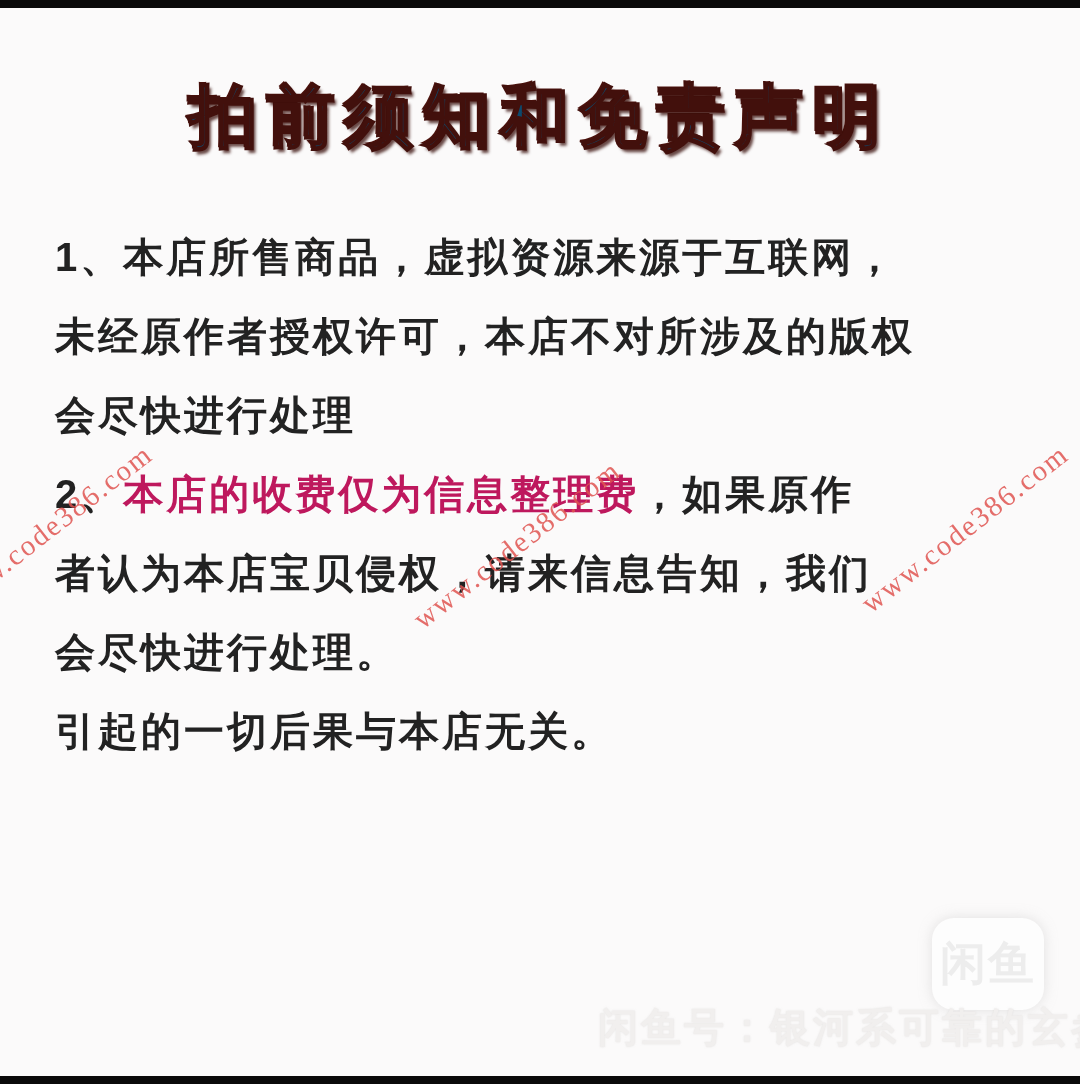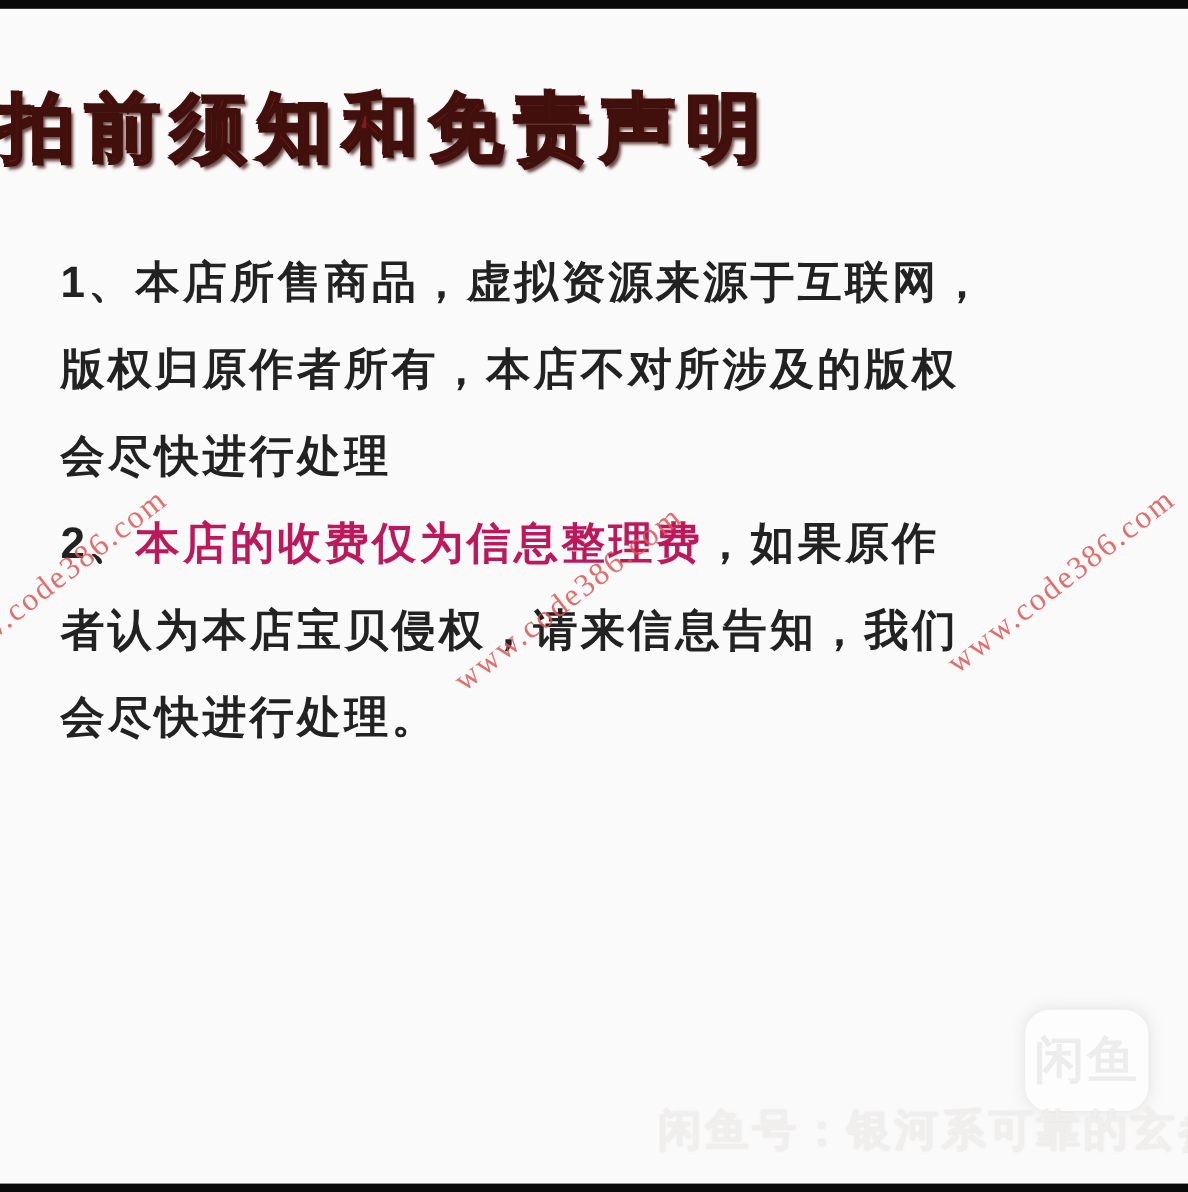--- a/index.html
+++ b/index.html
@@ -13,24 +13,25 @@
   .bar {
     position: absolute; left: 0; width: 1080px; height: 8px;
     background: #0a0a0a;
   }
   .bar.top { top: 0; }
   .bar.bottom { bottom: 0; }
 
   .title {
     position: absolute;
     top: 72px; left: 0; width: 1080px;
+    text-align: center;
     font-size: 68px;
     font-weight: 900;
     letter-spacing: 10px;
-    color: #7f1d1d;
+    color: #0c4a6e;
     -webkit-text-stroke: 2.5px #42100c;
     text-shadow: 3px 4px 3px rgba(55,12,8,0.75), -2px -2px 0 #4a120d;
   }
 
   .content {
     position: absolute;
     top: 218px; left: 55px; right: 40px;
     color: #222222;
   }
   .line {
@@ -86,25 +87,26 @@
 </style>
 </head>
 <body>
 
 <div class="bar top"></div>
 
 <h1 class="title">拍前须知和免责声明</h1>
 
 <div class="content">
   <div class="line">1、本店所售商品，虚拟资源来源于互联网，</div>
-  <div class="line">版权归原作者所有，本店不对所涉及的版权</div>
+  <div class="line">未经原作者授权许可，本店不对所涉及的版权</div>
   <div class="line">会尽快进行处理</div>
   <div class="line"><span>2、</span><span class="red-seg">本店的收费仅为信息整理费</span><span>，如果原作</span></div>
   <div class="line">者认为本店宝贝侵权，请来信息告知，我们</div>
   <div class="line">会尽快进行处理。</div>
+  <div class="line">引起的一切后果与本店无关。</div>
 </div>
 
 <div class="wm-site left">www.code386.com</div>
 <div class="wm-site middle">www.code386.com</div>
 <div class="wm-site right">www.code386.com</div>
 
 <div class="xianyu-logo">
   <span>闲鱼</span>
 </div>
 

